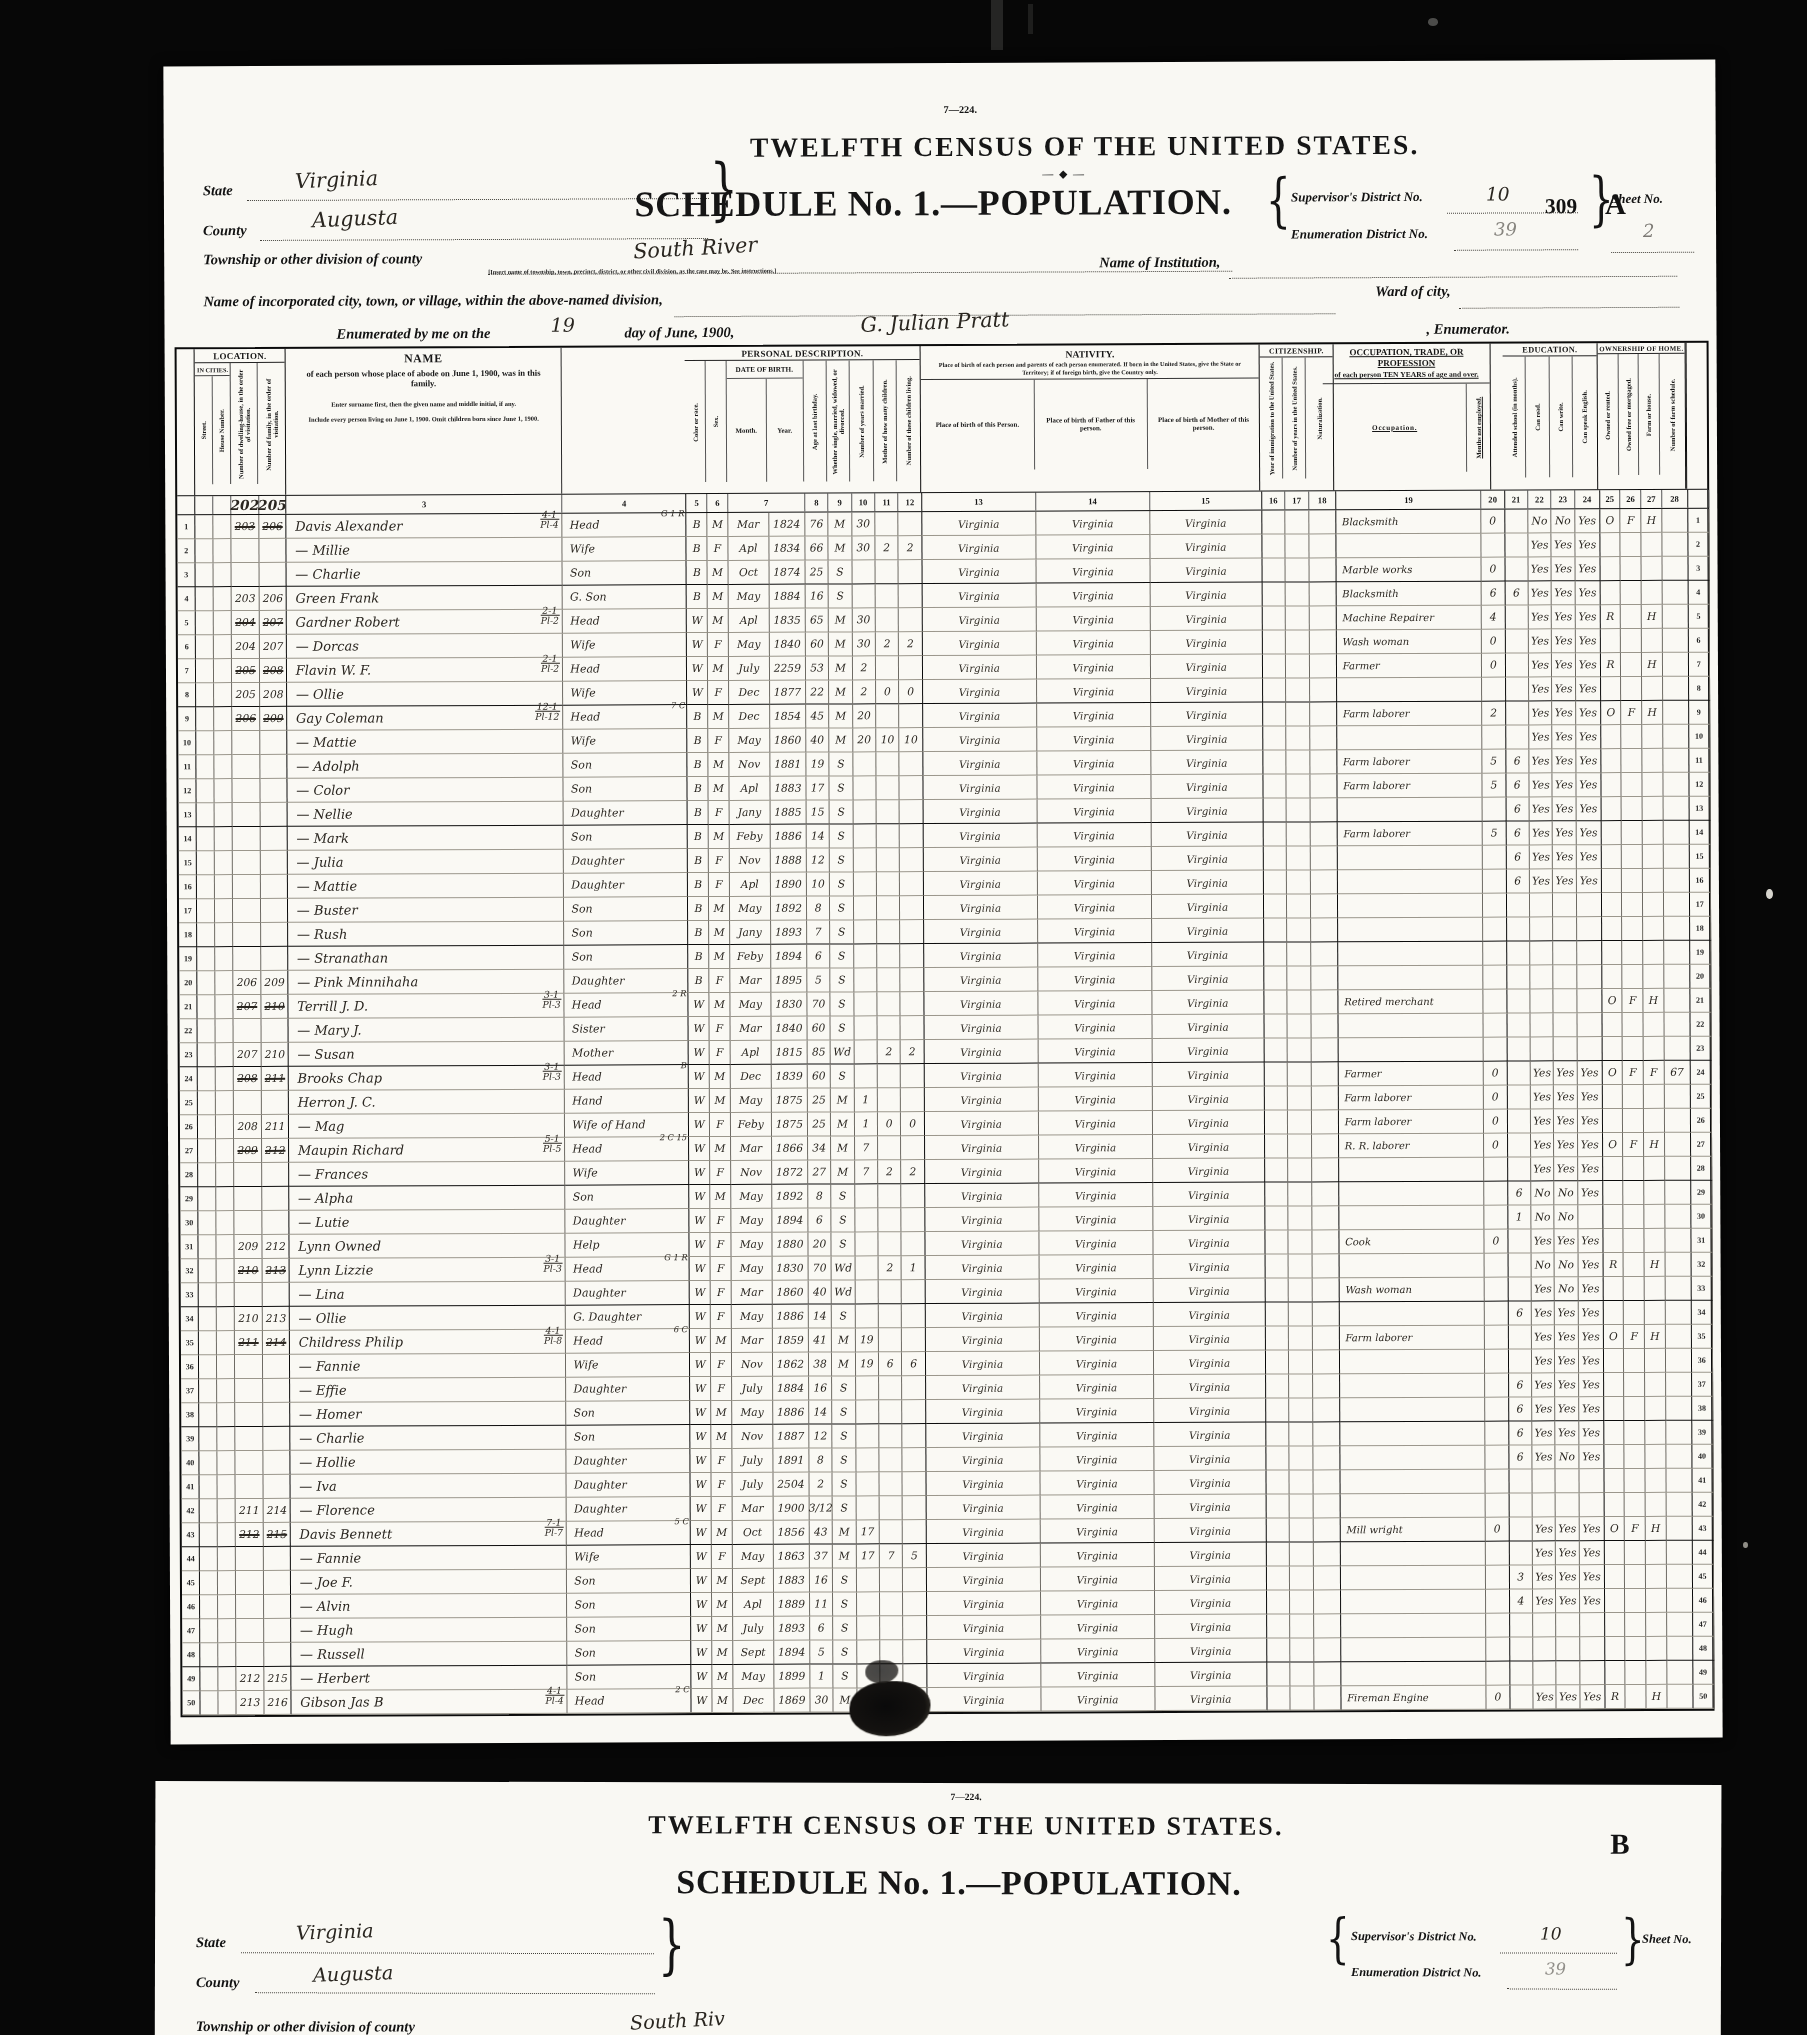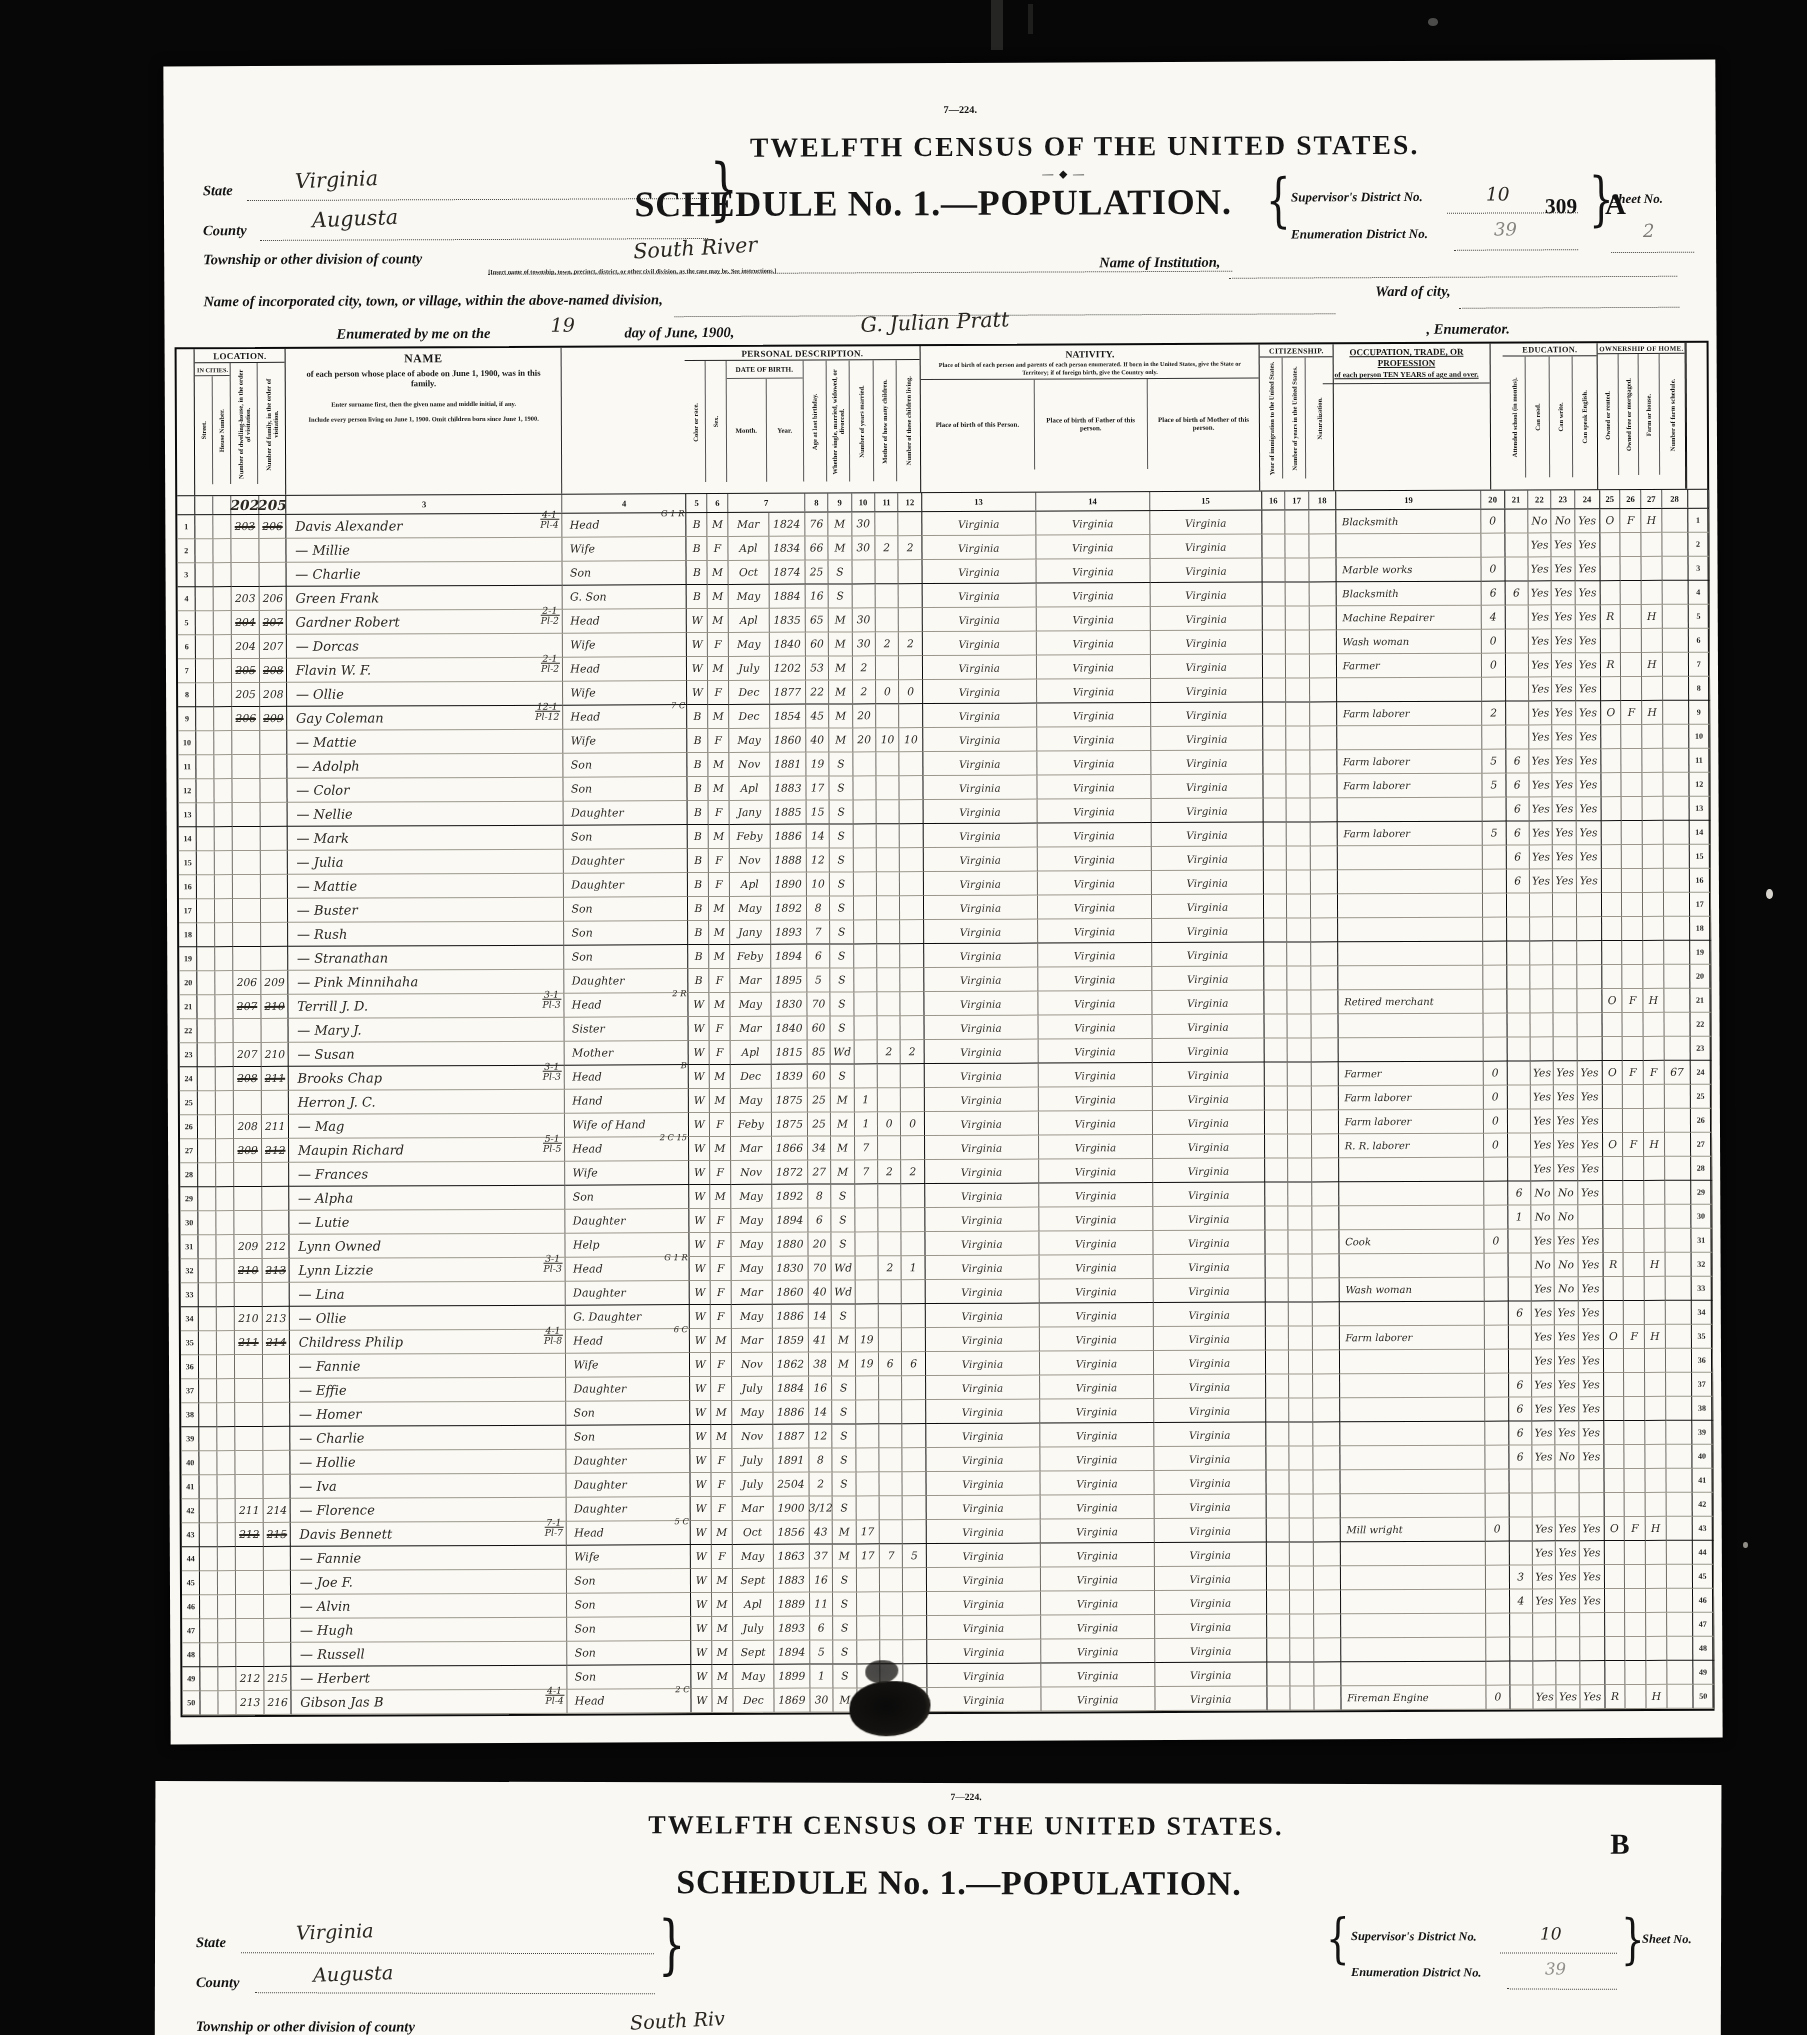--- a/index.html
+++ b/index.html
@@ -217,20 +217,28 @@
               </div>
             <div class="vcell" style="width:27.6px;">
                 <span class="rot">Naturalization.</span>
               </div>
           </div>
         </div>
 
         <div class="hbox hvy" style="left:1146px;width:168px;text-decoration:underline;">
           <div style="font-weight:bold;text-align:center;font-size:9px;line-height:1.15;padding-top:3.4px;">OCCUPATION, TRADE, OR PROFESSION</div>
           <div style="font:bold 7.6px 'Liberation Serif',serif;text-align:center;padding:2.1px 5.5px 3.4px;border-bottom:0.7px solid #333;">of each person TEN YEARS of age and over.</div>
+          <div style="display:flex;height:88px;">
+            <div class="vcell" style="width:145px;">
+                <span style="font:bold 7.2px 'Liberation Serif',serif;letter-spacing:0.7px;">Occupation.</span>
+              </div>
+            <div class="vcell" style="width:23.4px;">
+                <span class="rot">Months not employed.</span>
+              </div>
+          </div>
         </div>
 
         <div class="hbox hvy" style="left:1326px;width:95px;">
           <div class="hsec-title" style="font-size:8.3px;">EDUCATION.</div>
           <div style="display:flex;height:121px;">
             <div class="vcell" style="width:23.4px;">
                 <span class="rot">Attended school (in months).</span>
               </div>
             <div class="vcell" style="width:23.4px;">
                 <span class="rot">Can read.</span>
@@ -550,21 +558,21 @@
             <div class="tc hw c-name">
               <span>Flavin W. F.</span>
               <span class="namenote hw"><span class="n1">2-1</span><span>Pl-2</span></span>
             </div>
             <div class="tc hw c-rel" style="border-right: 1.7px solid rgb(12, 12, 12);">
               <span>Head</span>
             </div>
             <div class="tc hw">W</div>
             <div class="tc hw">M</div>
             <div class="tc hw">July</div>
-            <div class="tc hw">1202</div>
+            <div class="tc hw">2259</div>
             <div class="tc hw">53</div>
             <div class="tc hw">M</div>
             <div class="tc hw">2</div>
             <div class="tc hw"></div>
             <div class="tc hw" style="border-right: 1.7px solid rgb(12, 12, 12);"></div>
             <div class="tc hw c-pob">Virginia</div>
             <div class="tc hw c-pob">Virginia</div>
             <div class="tc hw c-pob" style="border-right: 1.7px solid rgb(12, 12, 12);">Virginia</div>
             <div class="tc hw"></div>
             <div class="tc hw"></div>

